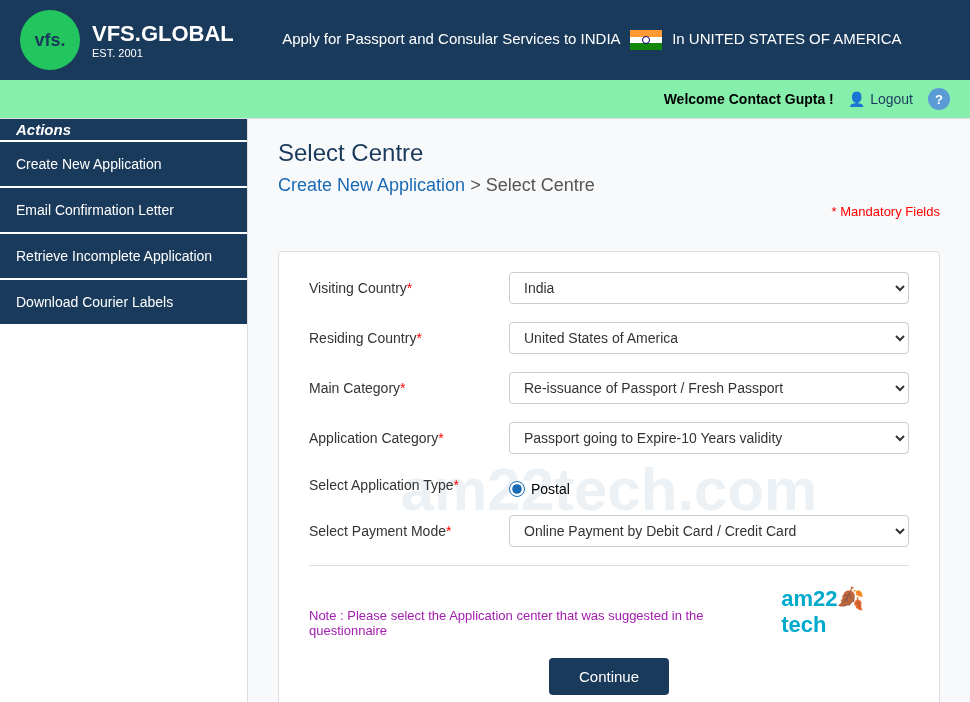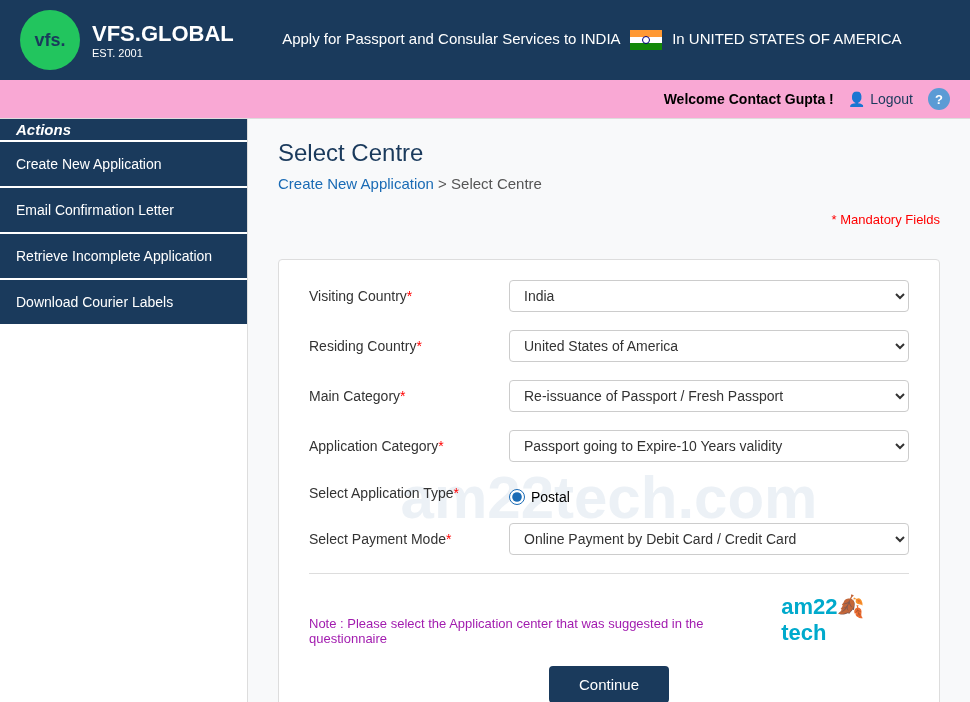--- a/index.html
+++ b/index.html
@@ -55,21 +55,21 @@
     .flag-inline .f-bot { background: #138808; height: 33%; }
     .flag-inline .chakra {
       width: 8px;
       height: 8px;
       border-radius: 50%;
       border: 1.5px solid #000080;
     }
 
     
     .topbar {
-      background: #f9a8d4;
+      background: #86efac;
       border-bottom: 1px solid #ddd;
       padding: 8px 20px;
       display: flex;
       justify-content: flex-end;
       align-items: center;
       gap: 15px;
     }
     .welcome-text { font-weight: bold; font-size: 14px; }
     .logout-btn {
       display: flex;
@@ -128,23 +128,23 @@
       padding: 20px 30px;
       background: #f8f9fa;
     }
     .page-title {
       font-size: 24px;
       color: #1a3a5c;
       font-weight: normal;
       margin-bottom: 8px;
     }
     .breadcrumb {
-      font-size: 15px;
+      font-size: 18px;
       color: #555;
-      margin-bottom: 20px;
+      margin-bottom: 8px;
     }
     .breadcrumb a { color: #1a6bb5; text-decoration: none; }
     .mandatory-note {
       text-align: right;
       font-size: 13px;
       color: #555;
       margin-bottom: 32px;
     }
     .mandatory-note span { color: red; }
 

